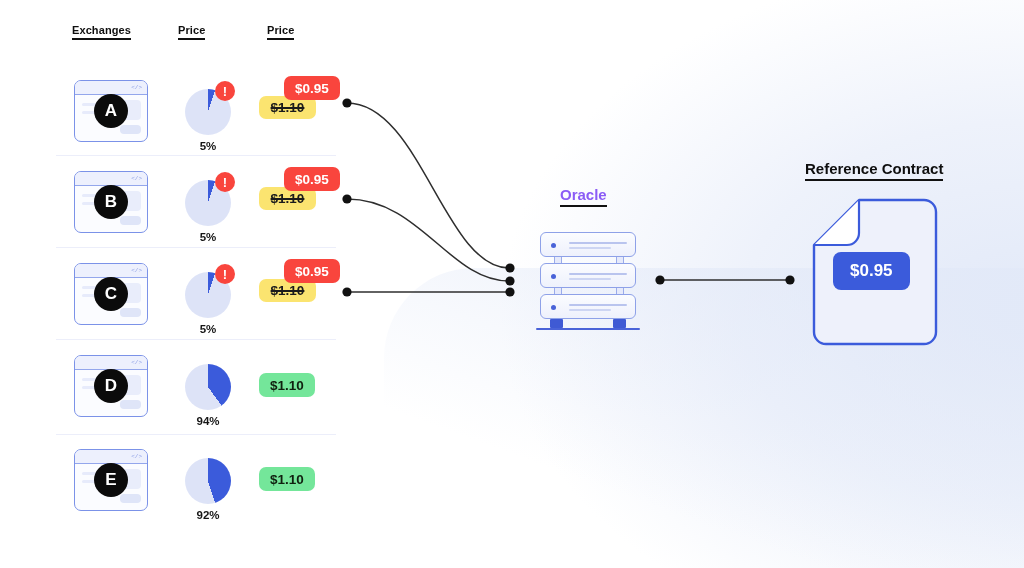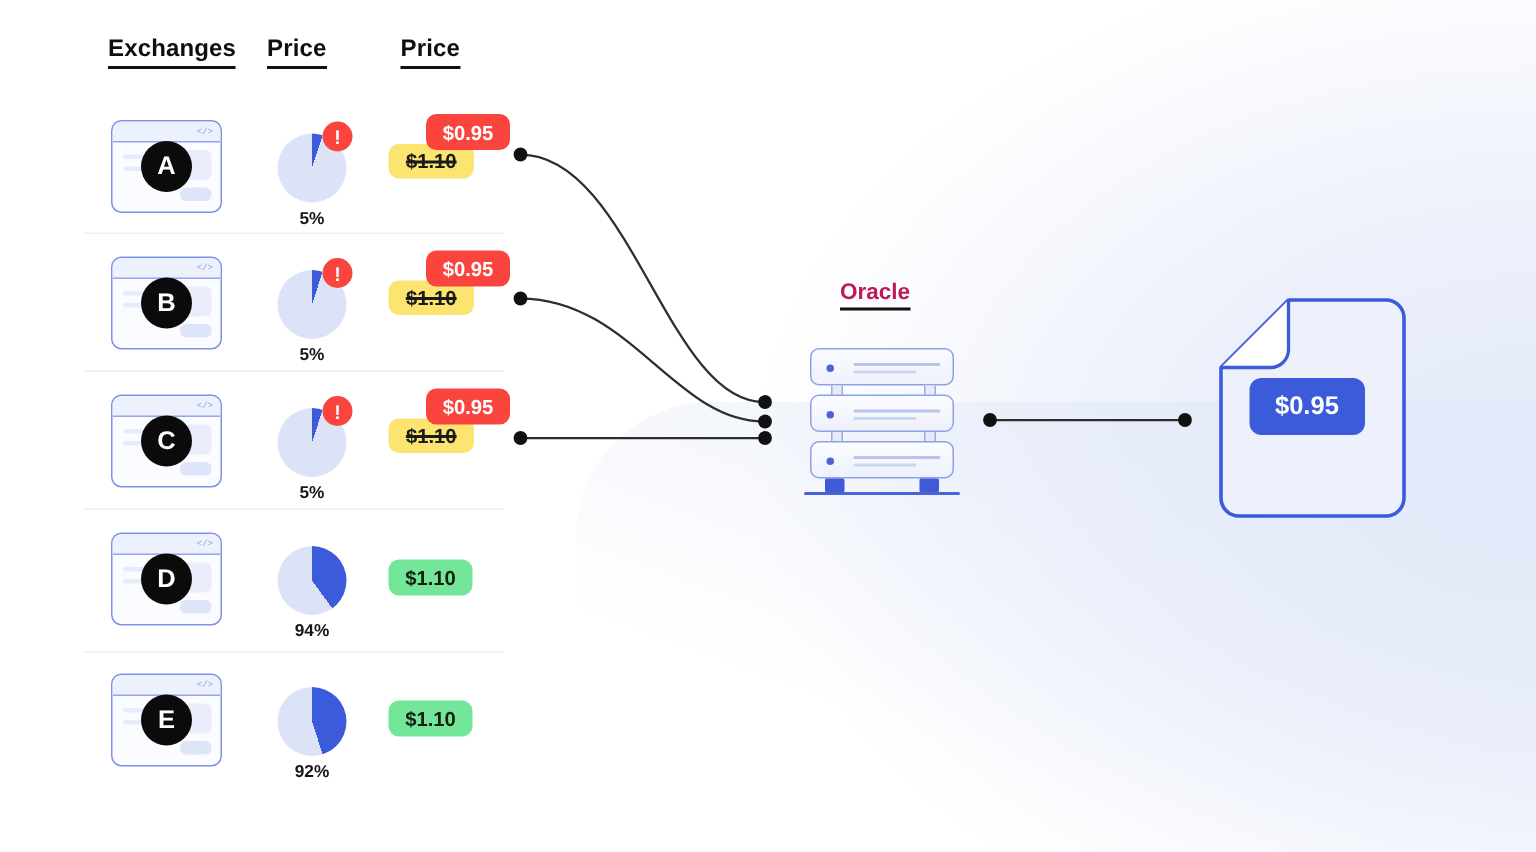--- a/index.html
+++ b/index.html
@@ -20,21 +20,21 @@
   }
   .bg-wash2{
     position:absolute;right:0;bottom:0;width:640px;height:300px;
     background:linear-gradient(200deg, rgba(226,233,248,.85) 0%, rgba(255,255,255,0) 70%);
     border-top-left-radius:90px;
     pointer-events:none;
   }
 
   
   .col-head{
-    position:absolute;font-weight:bold;font-size:16px;letter-spacing:.1px;
+    position:absolute;font-weight:bold;font-size:11px;letter-spacing:.1px;
     color:#0f0f0f;padding-bottom:2px;border-bottom:2px solid #111;
     white-space:nowrap;
   }
 
   
   .row-div{
     position:absolute;left:56px;width:280px;height:1px;
     background:#eceefa;
   }
 
@@ -79,21 +79,21 @@
   }
   .pill.red{background:#f9453d;color:#ffffff;}
   .pill.yellow{background:#fbe470;color:#1b1b1b;text-decoration:line-through;text-decoration-thickness:1.6px;}
   .pill.green{background:#74e69a;color:#10200f;}
 
   
   svg.wires{position:absolute;left:0;top:0;width:1024px;height:568px;overflow:visible;}
 
   
   .oracle-title{
-    position:absolute;font-weight:bold;font-size:15px;color:#be185d;
+    position:absolute;font-weight:bold;font-size:15px;color:#8b5cf6;
     padding-bottom:2px;border-bottom:2px solid #111;white-space:nowrap;
   }
   .rack{position:absolute;}
   .unit{
     position:absolute;width:96px;height:25px;border:1.3px solid #8ea1e8;border-radius:6px;
     background:linear-gradient(180deg,#fbfcff 0%,#eef1fc 100%);box-sizing:border-box;
   }
   .unit .dot{position:absolute;left:10px;top:9.5px;width:5px;height:5px;border-radius:50%;background:#4a63d8;}
   .unit .ln1{position:absolute;left:28px;top:9px;width:58px;height:1.6px;background:#b9c4ee;border-radius:2px;}
   .unit .ln2{position:absolute;left:28px;top:14px;width:42px;height:1.6px;background:#cdd5f3;border-radius:2px;}
@@ -254,20 +254,21 @@
       <span class="dot"></span>
       <span class="ln1"></span>
       <span class="ln2"></span>
     </div>
 
     <div class="foot" style="left:10px;top:87px;"></div>
     <div class="foot" style="left:73px;top:87px;"></div>
     <div class="base" style="left:-4px;top:96px;width:104px;"></div>
   </div>
 
+  <div class="doc-title" style="left:805px;top:160px;">Reference Contract</div>
 
   <div class="doc-wrap" style="left:812px;top:198px;">
     <svg width="130" height="150" viewBox="0 0 130 150">
       <path d="M47 2 L112 2 A12 12 0 0 1 124 14 L124 134 A12 12 0 0 1 112 146 L14 146 A12 12 0 0 1 2 134 L2 47 Z" fill="#eef1fb" stroke="#3b5bdb" stroke-width="2.4" stroke-linejoin="round"></path>
       <path d="M47 2 L47 35 A12 12 0 0 1 35 47 L2 47" fill="#ffffff" stroke="#3b5bdb" stroke-width="2.2" stroke-linejoin="round"></path>
     </svg>
     <div class="doc-price" style="left:21px;top:54px;">$0.95</div>
   </div>
 
 </div>

